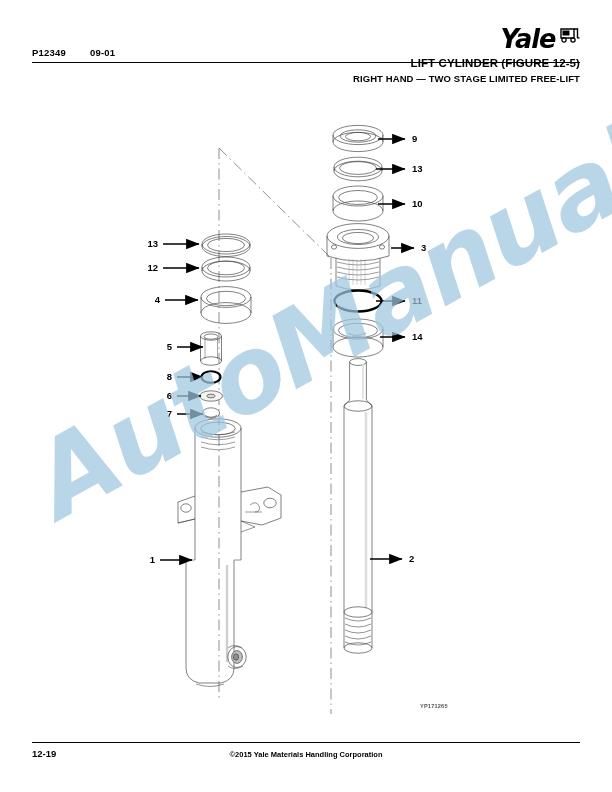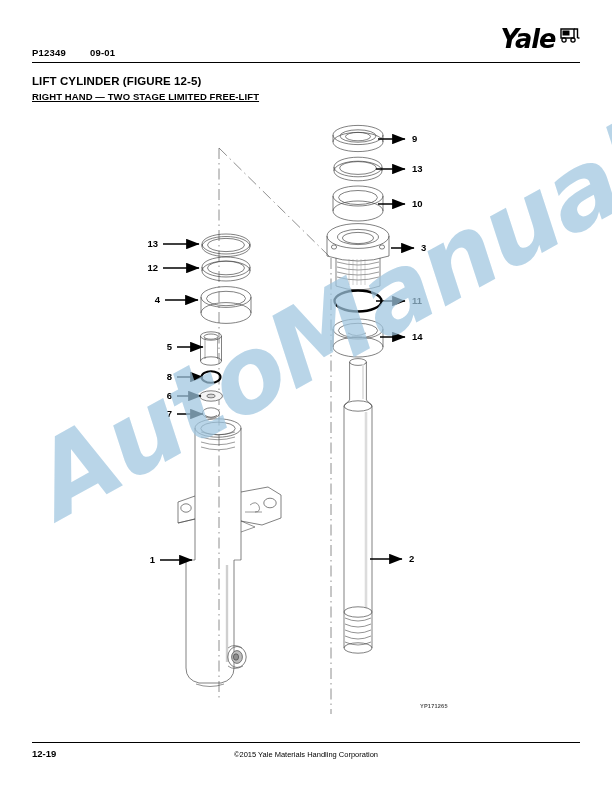--- a/index.html
+++ b/index.html
@@ -75,37 +75,36 @@
   }
   .logo-truck {
     margin-left: 1px;
     margin-bottom: 2px;
   }
 
   
   .title-block {
     position: absolute;
     left: 32px;
-    top: 74px;
-    width: 548px;
-    text-align: left;
+    top: 56px;
+    width: 548px;
+    text-align: right;
   }
   .title-main {
     font-size: 11.5px;
     font-weight: 700;
     letter-spacing: 0.1px;
     line-height: 15px;
   }
   .title-sub {
     font-size: 9.5px;
     font-weight: 700;
     letter-spacing: 0.1px;
     line-height: 13px;
     margin-top: 1px;
-    text-decoration: underline;
   }
 
   
   .drawing {
     position: absolute;
     left: 0;
     top: 0;
     width: 612px;
     height: 792px;
   }
@@ -167,21 +166,21 @@
     font-weight: 700;
     white-space: nowrap;
   }
   .ftr-center {
     position: absolute;
     left: 0;
     top: 8px;
     width: 548px;
     text-align: center;
     font-size: 7.5px;
-    font-weight: 400;
+    font-weight: 700;
     white-space: nowrap;
   }
   .ftr-right {
     position: absolute;
     right: 0;
     top: 8px;
     font-size: 8px;
     font-weight: 700;
     white-space: nowrap;
     margin-top: 44px;

